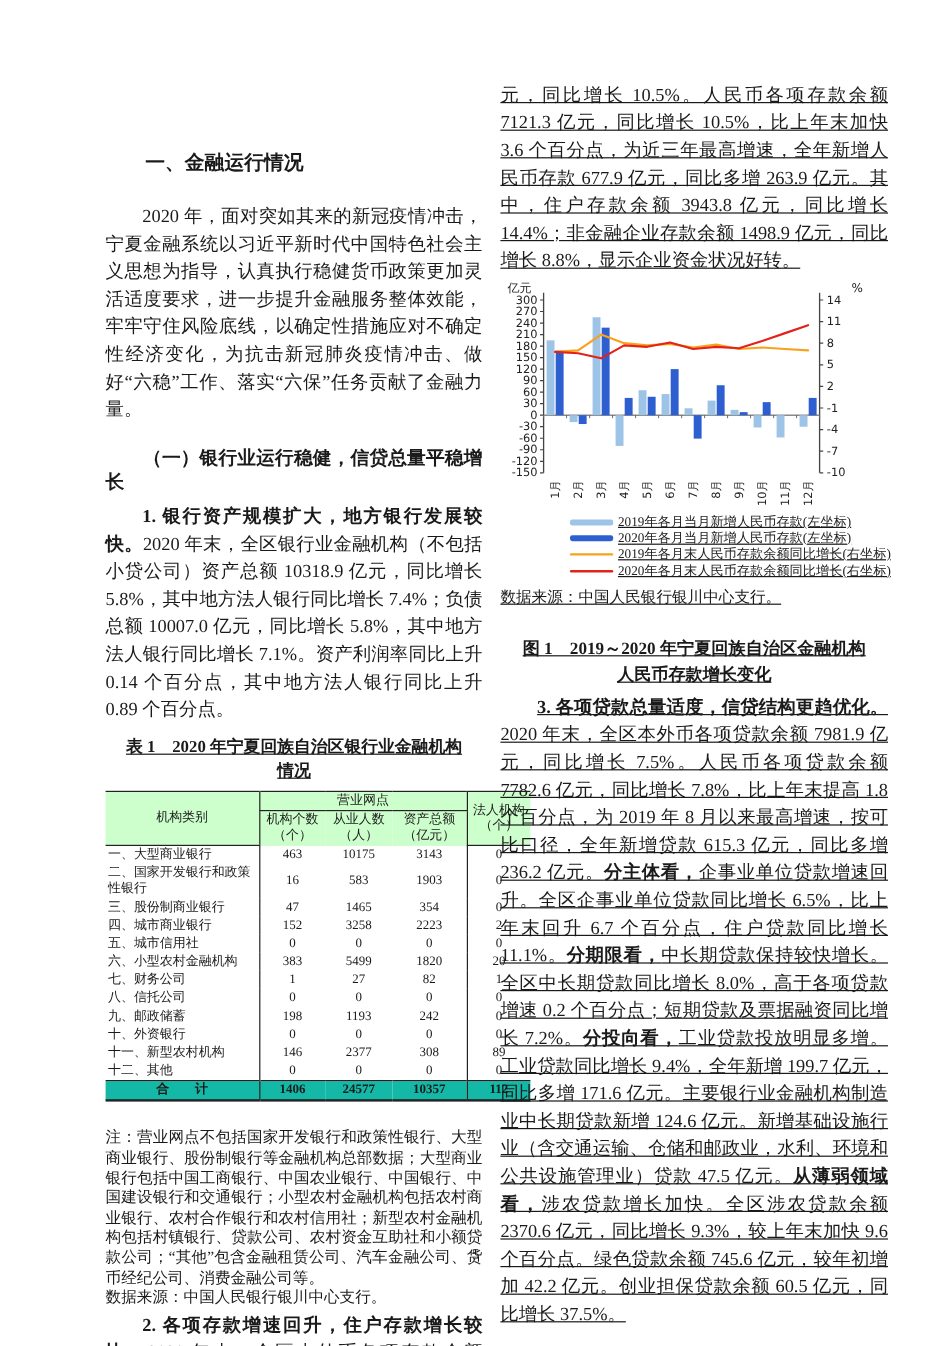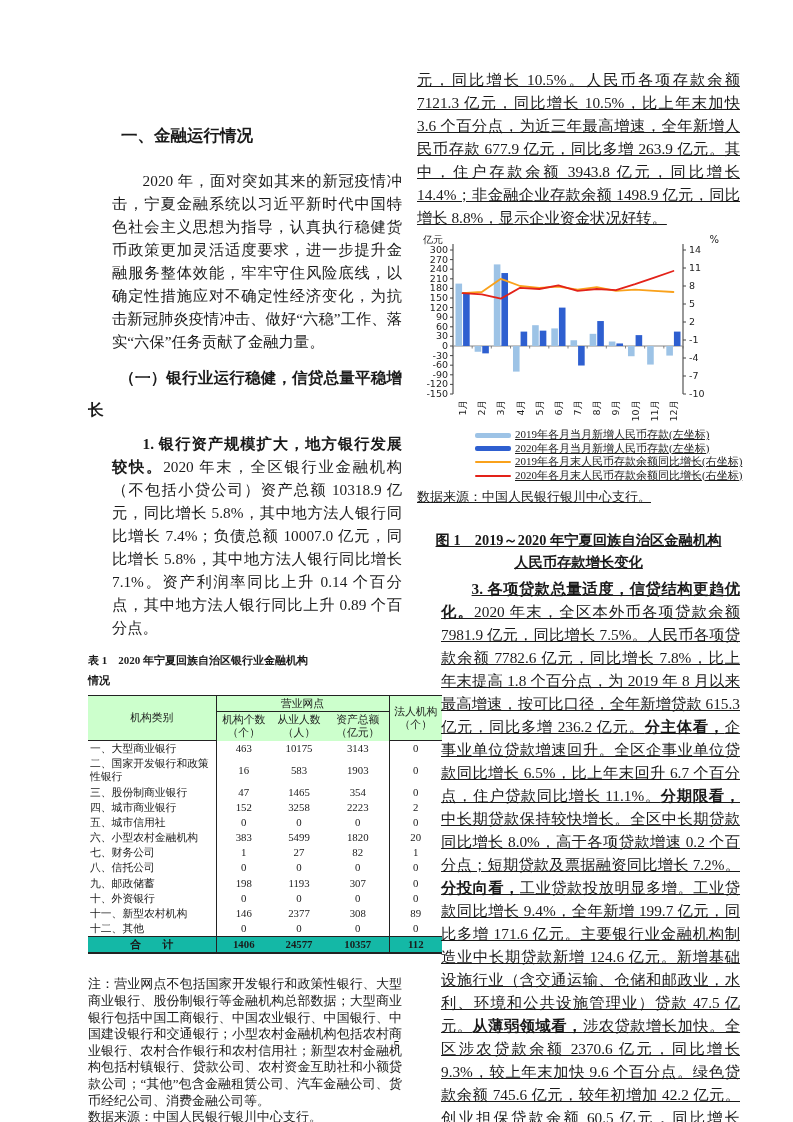--- a/index.html
+++ b/index.html
@@ -5,26 +5,26 @@
   html,body{margin:0;padding:0;}
   body{
     width:793px;height:1122px;background:#ffffff;position:relative;
     font-family:"Liberation Serif","DejaVu Serif",serif;
     color:#1a1a1a;overflow:hidden;
   }
   .col{position:absolute;text-align:justify;}
   #left-col{left:88px;top:124px;width:314px;}
   #right-col{left:417px;top:68px;width:323px;text-decoration:underline;}
   p{margin:0;font-size:15.3px;line-height:23px;}
-  .indent{text-indent:2em;margin-left:24px;}
+  .indent{text-indent:2em;}
   .bold{font-weight:bold;}
   h2.sec{font-size:16.5px;line-height:23px;font-weight:bold;margin:0 0 0 0;text-indent:2em;text-align:left;}
-  h3.subsec{font-size:15.6px;line-height:32px;font-weight:bold;margin:9px 0 6px 0;text-indent:2em;text-align:justify;}
+  h3.subsec{font-size:15.6px;line-height:20px;font-weight:bold;margin:20px 0 6px 0;text-indent:2em;text-align:justify;}
   .para1{margin-top:22px;}
-  .tbl-title{font-size:11px;font-weight:bold;line-height:20px;margin:11px 0 5px 0;}
+  .tbl-title{font-size:14px;font-weight:bold;line-height:20px;text-align:center;margin:11px 0 5px 0;text-decoration:underline;}
   table.fin-table{border-collapse:collapse;width:100%;border-top:1.4px solid #222;
     font-size:10.8px;line-height:1.22;table-layout:fixed;}
   .fin-table th,.fin-table td{padding:1px 2px;font-weight:normal;}
   .fin-table thead th{background:#ccffcc;text-align:center;vertical-align:middle;white-space:pre-line;}
   .fin-table thead tr:first-child th{border-bottom:1px solid #222;}
   .fin-table thead th[rowspan]{border-bottom:1px solid #222;}
   .fin-table td{text-align:center;}
   .fin-table td.cat{text-align:left;}
   .sep-l{border-left:1px solid #222;}
   .fin-table tfoot td{background:#14b8a6;border-top:1px solid #222;border-bottom:2.2px solid #222;font-weight:bold;}
@@ -137,21 +137,21 @@
           <td class="cat">八、信托公司</td>
           <td class="sep-l">0</td>
           <td>0</td>
           <td>0</td>
           <td class="sep-l">0</td>
         </tr>
         <tr>
           <td class="cat">九、邮政储蓄</td>
           <td class="sep-l">198</td>
           <td>1193</td>
-          <td>307</td>
+          <td>242</td>
           <td class="sep-l">0</td>
         </tr>
         <tr>
           <td class="cat">十、外资银行</td>
           <td class="sep-l">0</td>
           <td>0</td>
           <td>0</td>
           <td class="sep-l">0</td>
         </tr>
         <tr>

